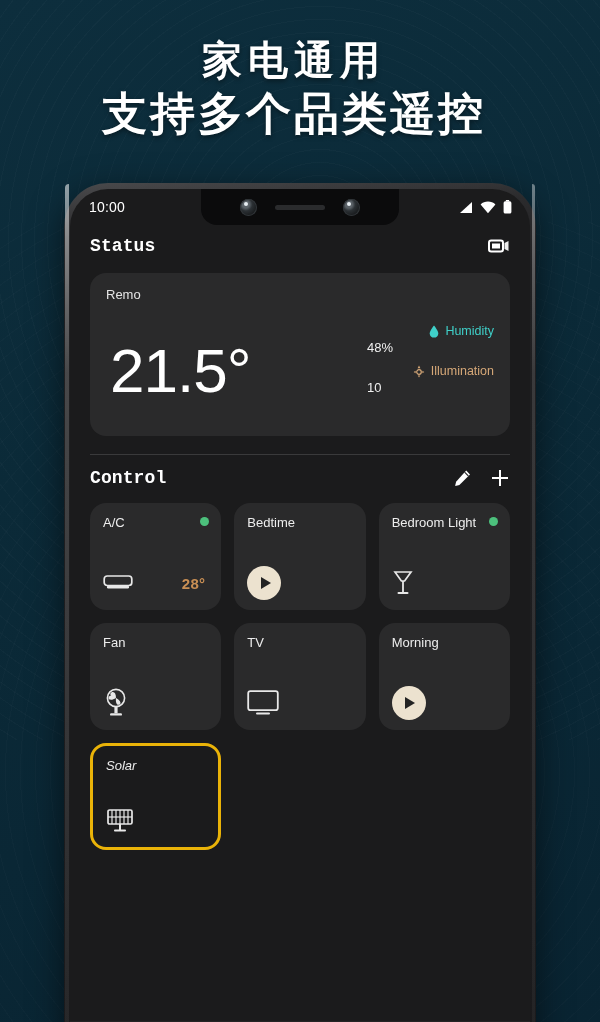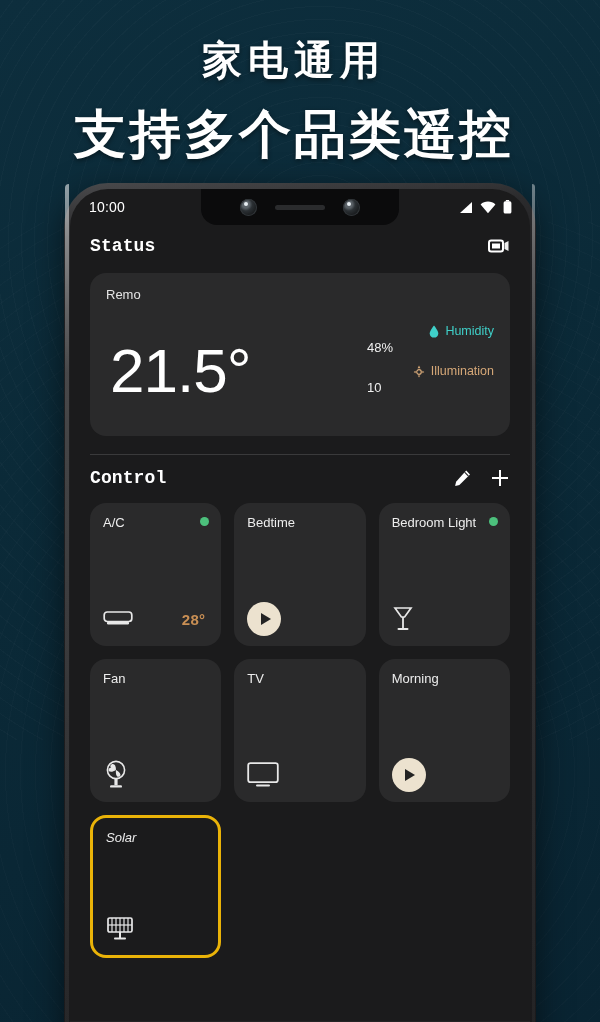--- a/index.html
+++ b/index.html
@@ -60,25 +60,25 @@
   .headline .l1 {
     font-family: "DejaVu Serif", serif;
     font-size: 40px;
     font-weight: 700;
     letter-spacing: 6px;
     line-height: 1.28;
     text-shadow: 0 2px 5px rgba(0,0,0,0.45);
   }
   .headline .l2 {
     font-family: "DejaVu Serif", serif;
-    font-size: 52px;
+    font-size: 45px;
     font-weight: 700;
     letter-spacing: 3px;
     line-height: 1.28;
-    margin-top: 16px;
+    margin-top: 0;
     text-shadow: 0 2px 5px rgba(0,0,0,0.45);
   }
 
   
   #phone {
     position: absolute;
     left: 64px;
     top: 183px;
     width: 472px;
     height: 860px;
@@ -247,21 +247,21 @@
   
   .grid {
     display: grid;
     grid-template-columns: repeat(3, 1fr);
     gap: 13px;
     margin-top: 2px;
   }
   .tile {
     background: #2a2a2b;
     border-radius: 16px;
-    height: 143px;
+    height: 107px;
     padding: 12px 12px 10px 13px;
     box-sizing: border-box;
     position: relative;
     display: flex;
     flex-direction: column;
     justify-content: space-between;
   }
   .tile.outline {
     background: transparent;
     border: 3px solid #eab308;

